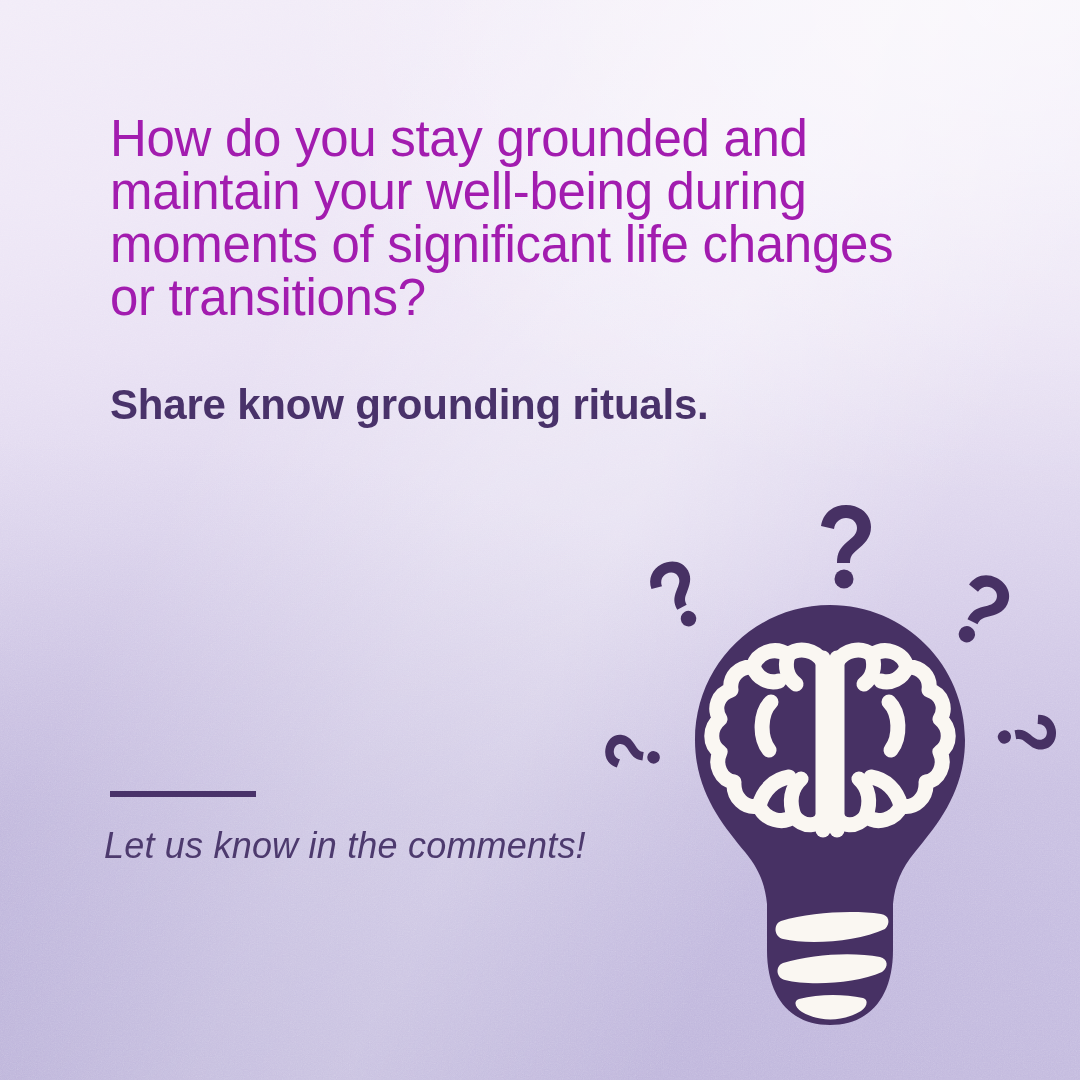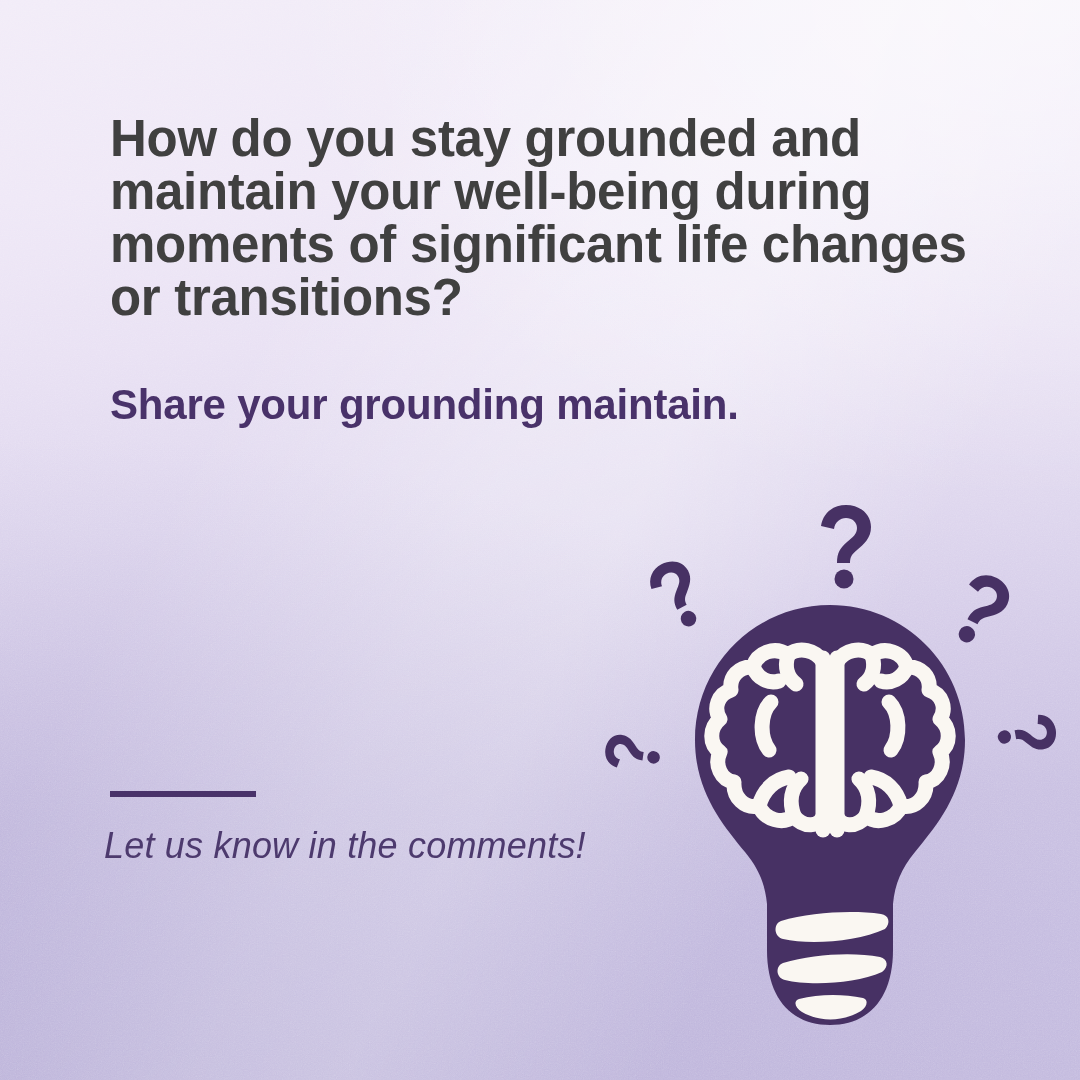--- a/index.html
+++ b/index.html
@@ -61,24 +61,24 @@
     opacity: 0.5;
     mix-blend-mode: overlay;
   }
 
   
   .headline {
     position: absolute;
     left: 110px;
     top: 112px;
     width: 890px;
-    color: #404040;
+    color: #a21caf;
     font-size: 51px;
     line-height: 53px;
-    font-weight: 700;
+    font-weight: 400;
     letter-spacing: -0.3px;
     white-space: pre-line;
   }
   .subline {
     position: absolute;
     left: 110px;
     top: 381px;
     width: 890px;
     color: #49326a;
     font-size: 42px;
@@ -134,21 +134,21 @@
         <feColorMatrix type="saturate" values="0"></feColorMatrix>
       </filter>
     </defs>
     <rect width="1080" height="1080" filter="url(#grainFilter)" opacity="0.55"></rect>
   </svg>
 
   <div class="headline">How do you stay grounded and
 maintain your well-being during
 moments of significant life changes
 or transitions?</div>
-  <div class="subline">Share your grounding maintain.</div>
+  <div class="subline">Share know grounding rituals.</div>
 
   <div class="divider"></div>
 
   <div class="cta">Let us know in the comments!</div>
 
   <div class="illustration">
     <svg viewBox="0 0 505 580" xmlns="http://www.w3.org/2000/svg">
 
       <g fill="#473164">
 

